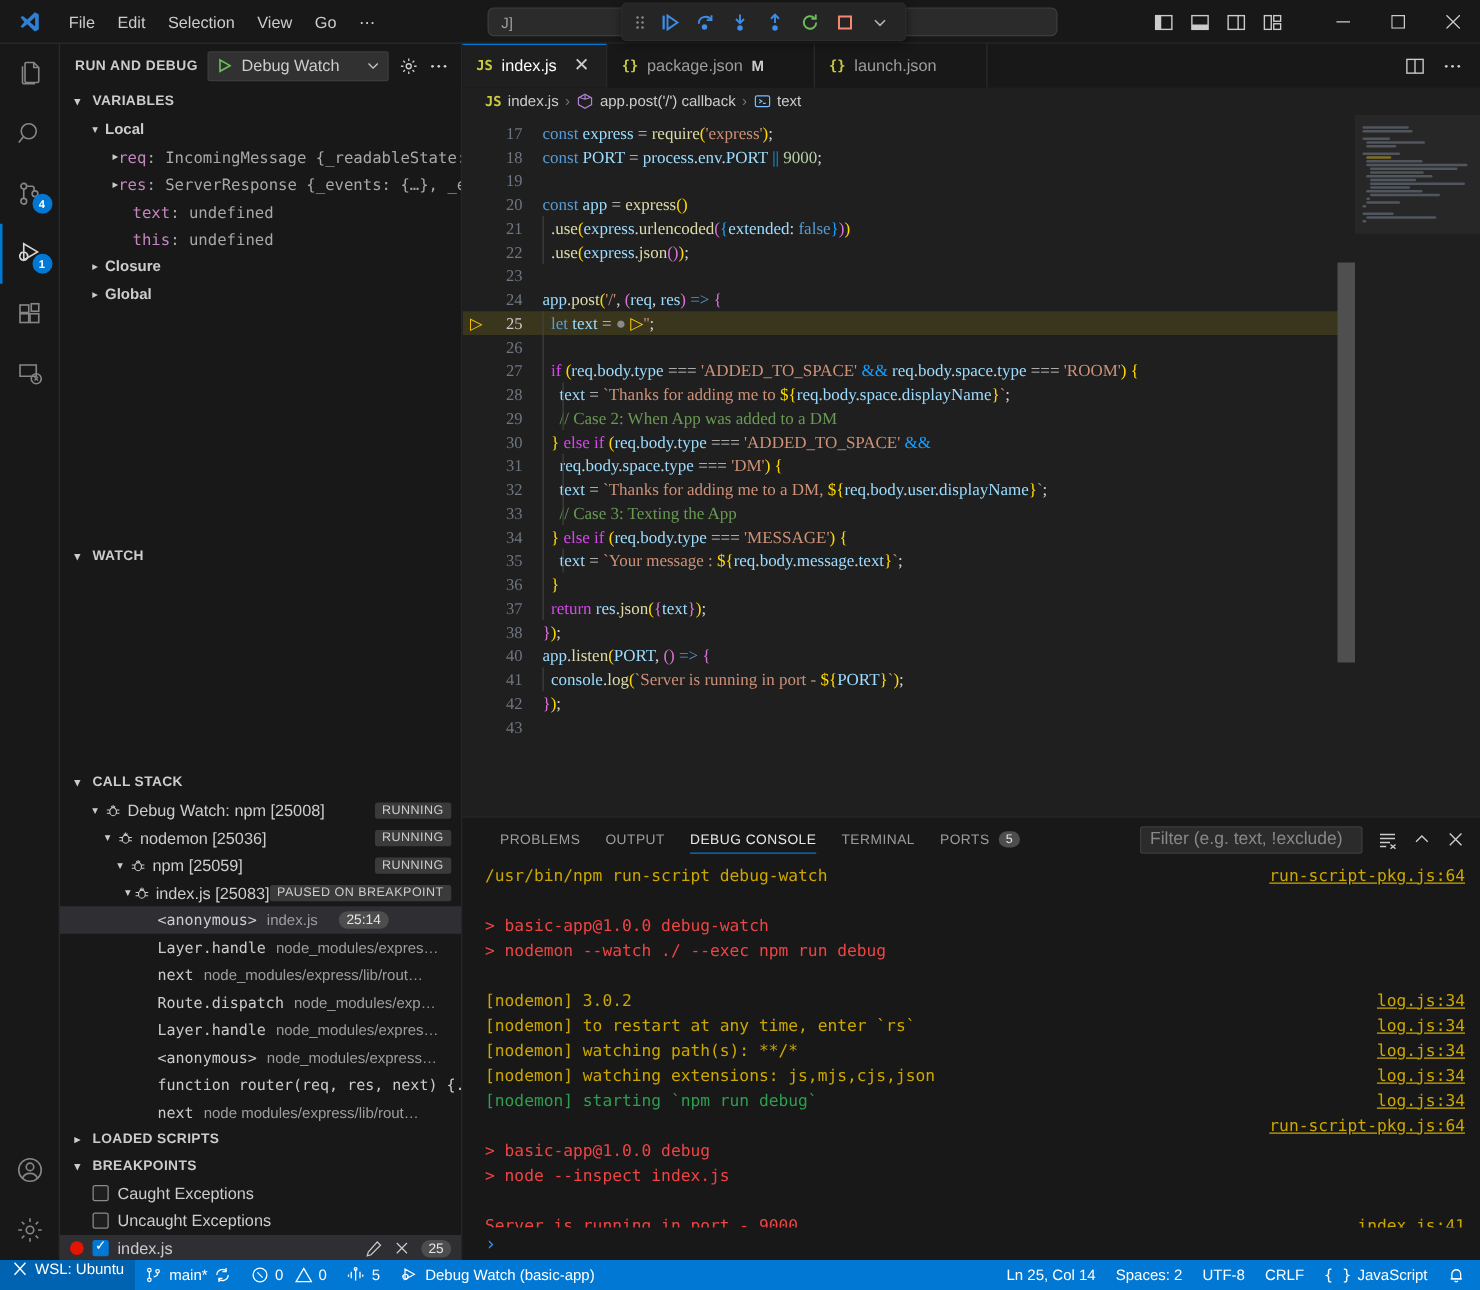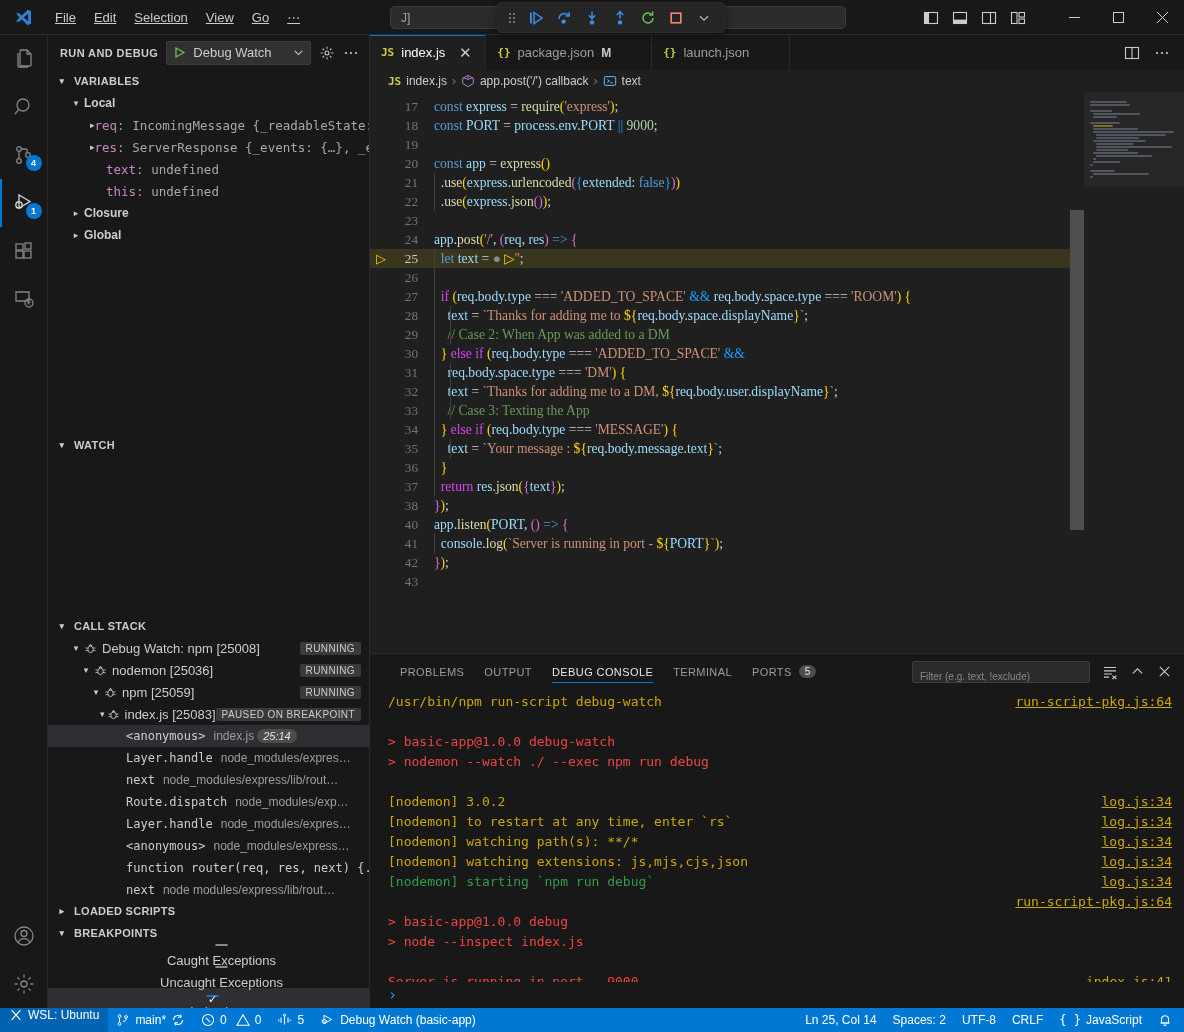--- a/index.html
+++ b/index.html
@@ -15,21 +15,21 @@
 
   
   .titlebar {
     height: 35px; flex: 0 0 35px;
     background: #181818;
     border-bottom: 1px solid #2b2b2b;
     display: flex; align-items: center;
     position: relative;
   }
   .vslogo { width: 46px; display: flex; align-items: center; justify-content: center; }
-  .menu { display: flex; gap: 0px; text-decoration: underline; }
+  .menu { display: flex; gap: 0px; }
   .menu-item {
     padding: 4px 9px; font-size: 13px; color: #cccccc; cursor: default; border-radius: 3px;
   }
   .navarrows { display: flex; align-items: center; gap: 14px; margin-left: 110px; }
   .navarrow { color: #9d9d9d; font-size: 17px; line-height: 1; }
   .navarrow.dim { color: #5a5a5a; }
   .cmdcenter {
     position: absolute; left: 390px; top: 6px;
     width: 456px; height: 23px;
     background: #2b2b2b; border: 1px solid #3c3c3c; border-radius: 5px;
@@ -131,27 +131,27 @@
   .cs-label { color: #cccccc; }
   .cs-pill {
     margin-left: auto; background: #3a3a3a; color: #cccccc;
     font-size: 10px; letter-spacing: .4px; padding: 1px 6px; border-radius: 2px;
     text-transform: uppercase; white-space: nowrap;
   }
   .cs-fn { color: #cccccc; font-family: "DejaVu Sans Mono", monospace; font-size: 12px; }
   .cs-file { color: #9d9d9d; font-size: 12px; margin-left: auto; }
   .cs-line {
     background: #4d4d4d; color: #e6e6e6; font-size: 11px; border-radius: 9px;
-    padding: 1px 6px; margin-left: 3px; font-style: italic;
+    padding: 1px 6px; margin-left: 17px;
   }
   .stack-frame { padding-left: 78px; }
   .stack-frame .cs-file { margin-left: 8px; }
 
   
-  .bp-row { height: 22px; display: flex; align-items: center; gap: 7px; padding-left: 26px; font-size: 13px; flex-direction: column; }
+  .bp-row { height: 22px; display: flex; align-items: center; gap: 7px; padding-left: 26px; font-size: 13px; }
   .bp-row.active { background: #2f2f33; }
   .bp-check {
     width: 13px; height: 13px; border: 1px solid #8a8a8a; background: #1f1f1f;
     border-radius: 2px; display: inline-block;
   }
   .bp-check.on { background: #0078d4; border-color: #0078d4; position: relative; }
   .bp-check.on::after {
     content: '✓'; position: absolute; left: 1px; top: -3px; font-size: 11px; color: #fff;
   }
   .bp-dot { width: 11px; height: 11px; border-radius: 50%; background: #e51400; }
@@ -245,21 +245,21 @@
   .ptab.active { color: #e7e7e7; }
   .ptab.active::after {
     content: ''; position: absolute; left: 10px; right: 10px; bottom: 6px; height: 1px; background: #0078d4;
   }
   .ptab-badge {
     background: #4d4d4d; color: #e6e6e6; font-size: 10px; border-radius: 9px; padding: 1px 6px; letter-spacing: 0;
   }
   .panel-actions { margin-left: auto; display: flex; align-items: center; gap: 12px; padding-right: 12px; }
   .filterbox {
     width: 178px; height: 22px; background: #2b2b2b; border: 1px solid #3c3c3c; border-radius: 2px;
-    display: flex; align-items: flex-end; padding: 0 7px; font-size: 10px; color: #888888;
+    display: flex; align-items: flex-start; padding: 0 7px; font-size: 14px; color: #888888;
   }
   .panel-body { flex: 1; overflow: hidden; position: relative; padding-left: 18px; padding-top: 2px; }
   .console-line {
     height: 20px; display: flex; align-items: center; white-space: pre;
     font-family: "DejaVu Sans Mono", "Liberation Mono", monospace; font-size: 13px;
   }
   .c-yellow { color: #cca700; }
   .c-blue   { color: #ef4444; }
   .c-green2 { color: #2e9e4f; }
   .c-link {

